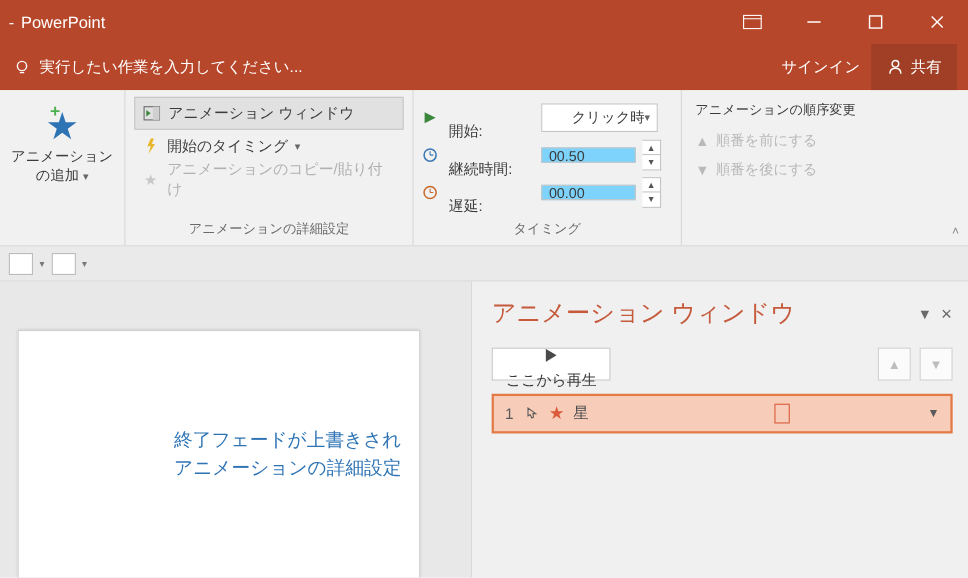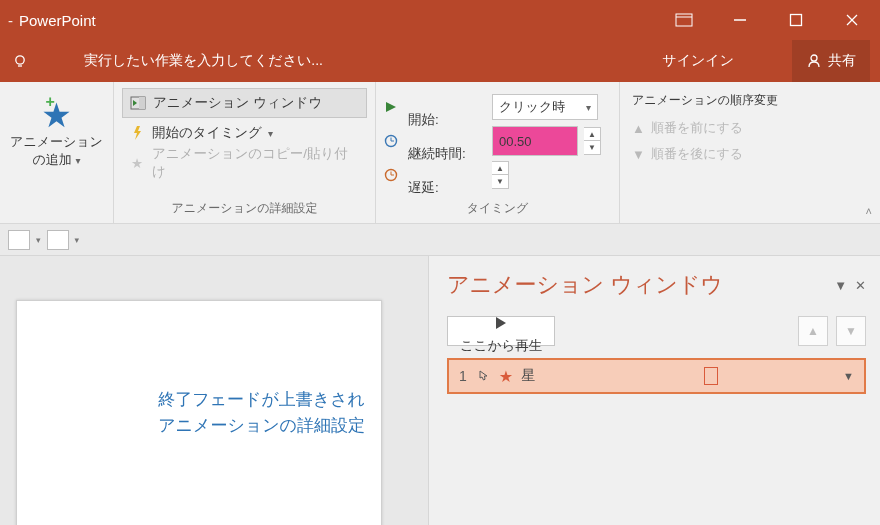--- a/index.html
+++ b/index.html
@@ -5,21 +5,21 @@
   * { box-sizing: border-box; margin: 0; padding: 0; font-family: "Yu Gothic UI", "Meiryo", sans-serif; }
   body { width: 880px; height: 525px; background: #f1f1f1; overflow: hidden; position: relative; }
 
   .titlebar { height: 40px; background: #b7472a; color: #fff; display: flex; align-items: center; padding: 0 0 0 8px; font-size: 15px; }
   .titlebar .left { flex: 1; display: flex; align-items: center; gap: 6px; }
   .titlebar .dash { opacity: .9; }
   .winbtns { display: flex; align-items: center; height: 100%; }
   .winbtn { width: 56px; height: 40px; display: flex; align-items: center; justify-content: center; }
   .winbtn svg { stroke: #fff; fill: none; }
 
-  .tellme { height: 42px; background: #b7472a; color: #fff; display: flex; align-items: center; padding: 0 10px 0 12px; font-size: 14px; gap: 48px; }
+  .tellme { height: 42px; background: #b7472a; color: #fff; display: flex; align-items: center; padding: 0 10px 0 12px; font-size: 14px; }
   .tellme .bulb { margin-right: 8px; }
   .tellme .spacer { flex: 1; }
   .signin { padding: 0 10px; font-size: 14px; }
   .share { background: #a03f25; padding: 0 14px; height: 42px; display: flex; align-items: center; gap: 6px; }
 
   .ribbon { background: #f1f1f1; border-bottom: 1px solid #d8d8d8; display: flex; position: relative; height: 142px; }
   .rgroup { border-right: 1px solid #d8d8d8; padding: 6px 8px 2px 8px; display: flex; flex-direction: column; }
   .rgroup .body { flex: 1; }
   .rgroup .glabel { text-align: center; font-size: 12px; color: #6a6a6a; padding: 3px 0 4px; }
 
@@ -33,22 +33,22 @@
   .g2 { width: 262px; }
   .rowbtn { display: flex; align-items: center; gap: 6px; font-size: 13.5px; color: #3b3b3b; height: 30px; padding: 0 6px; }
   .rowbtn.active { background: #e1e1e1; border: 1px solid #c6c6c6; }
   .rowbtn.dim { color: #b0b0b0; }
   .rowbtn .icn { width: 18px; display:flex; align-items:center; justify-content:center; }
 
   .g3 { width: 244px; padding-top: 8px; }
   .timing-row { display: flex; align-items: center; gap: 6px; font-size: 13.5px; color: #3b3b3b; height: 34px; }
   .timing-row .lab { width: 78px; margin-top: 26px; }
   .timing-row .ic { width: 18px; }
-  .sel { border: 1px solid #c6c6c6; background: #fff; height: 26px; display:flex; align-items:center; padding: 0 6px; width: 106px; font-size: 13px; justify-content:space-between; }
-  .num { border: 1px solid #c6c6c6; background: #ec4899; height: 30px; width: 86px; display:flex; align-items:center; padding: 0 6px; font-size: 13px; }
+  .sel { border: 1px solid #c6c6c6; background: #fff; height: 26px; display:flex; align-items:center; padding: 0 6px; width: 106px; font-size: 13px; justify-content:flex-end; }
+  .num { border: 1px solid #c6c6c6; background: #7dd3fc; height: 14px; width: 86px; display:flex; align-items:center; padding: 0 6px; font-size: 13px; }
   .spin { display:flex; flex-direction:column; border:1px solid #c6c6c6; border-left:none; background:#fff; }
   .spin div { width:16px; height:13px; display:flex; align-items:center; justify-content:center; font-size:8px; color:#555; }
   .spin div:first-child { border-bottom:1px solid #c6c6c6; }
 
   .g4 { flex:1; padding-top: 8px; }
   .reorder-title { font-size: 12px; color: #3b3b3b; padding: 2px 4px 6px; }
   .reorder-row { display:flex; align-items:center; gap:6px; font-size:13px; color:#b9b9b9; padding:4px 4px; }
 
   .collapse-caret { position:absolute; right:8px; bottom:6px; font-size:11px; color:#888; }
 
@@ -206,20 +206,23 @@
       </div>
       <div class="timing-row">
         <span class="ic">
             <svg width="14" height="14">
               <circle cx="7" cy="7" r="5.5" fill="none" stroke="#c96a2d" stroke-width="1.4"></circle>
               <line x1="7" y1="7" x2="7" y2="3.5" stroke="#c96a2d"></line>
               <line x1="7" y1="7" x2="10" y2="7" stroke="#c96a2d"></line>
             </svg>
           </span>
         <span class="lab">遅延:</span>
+        <div class="num">
+            <span>00.00</span>
+          </div>
         <div class="spin">
             <div>▲</div>
             <div>▼</div>
           </div>
       </div>
     </div>
     <div class="glabel">タイミング</div>
   </div>
 
   <div class="rgroup g4" style="border-right:none">

